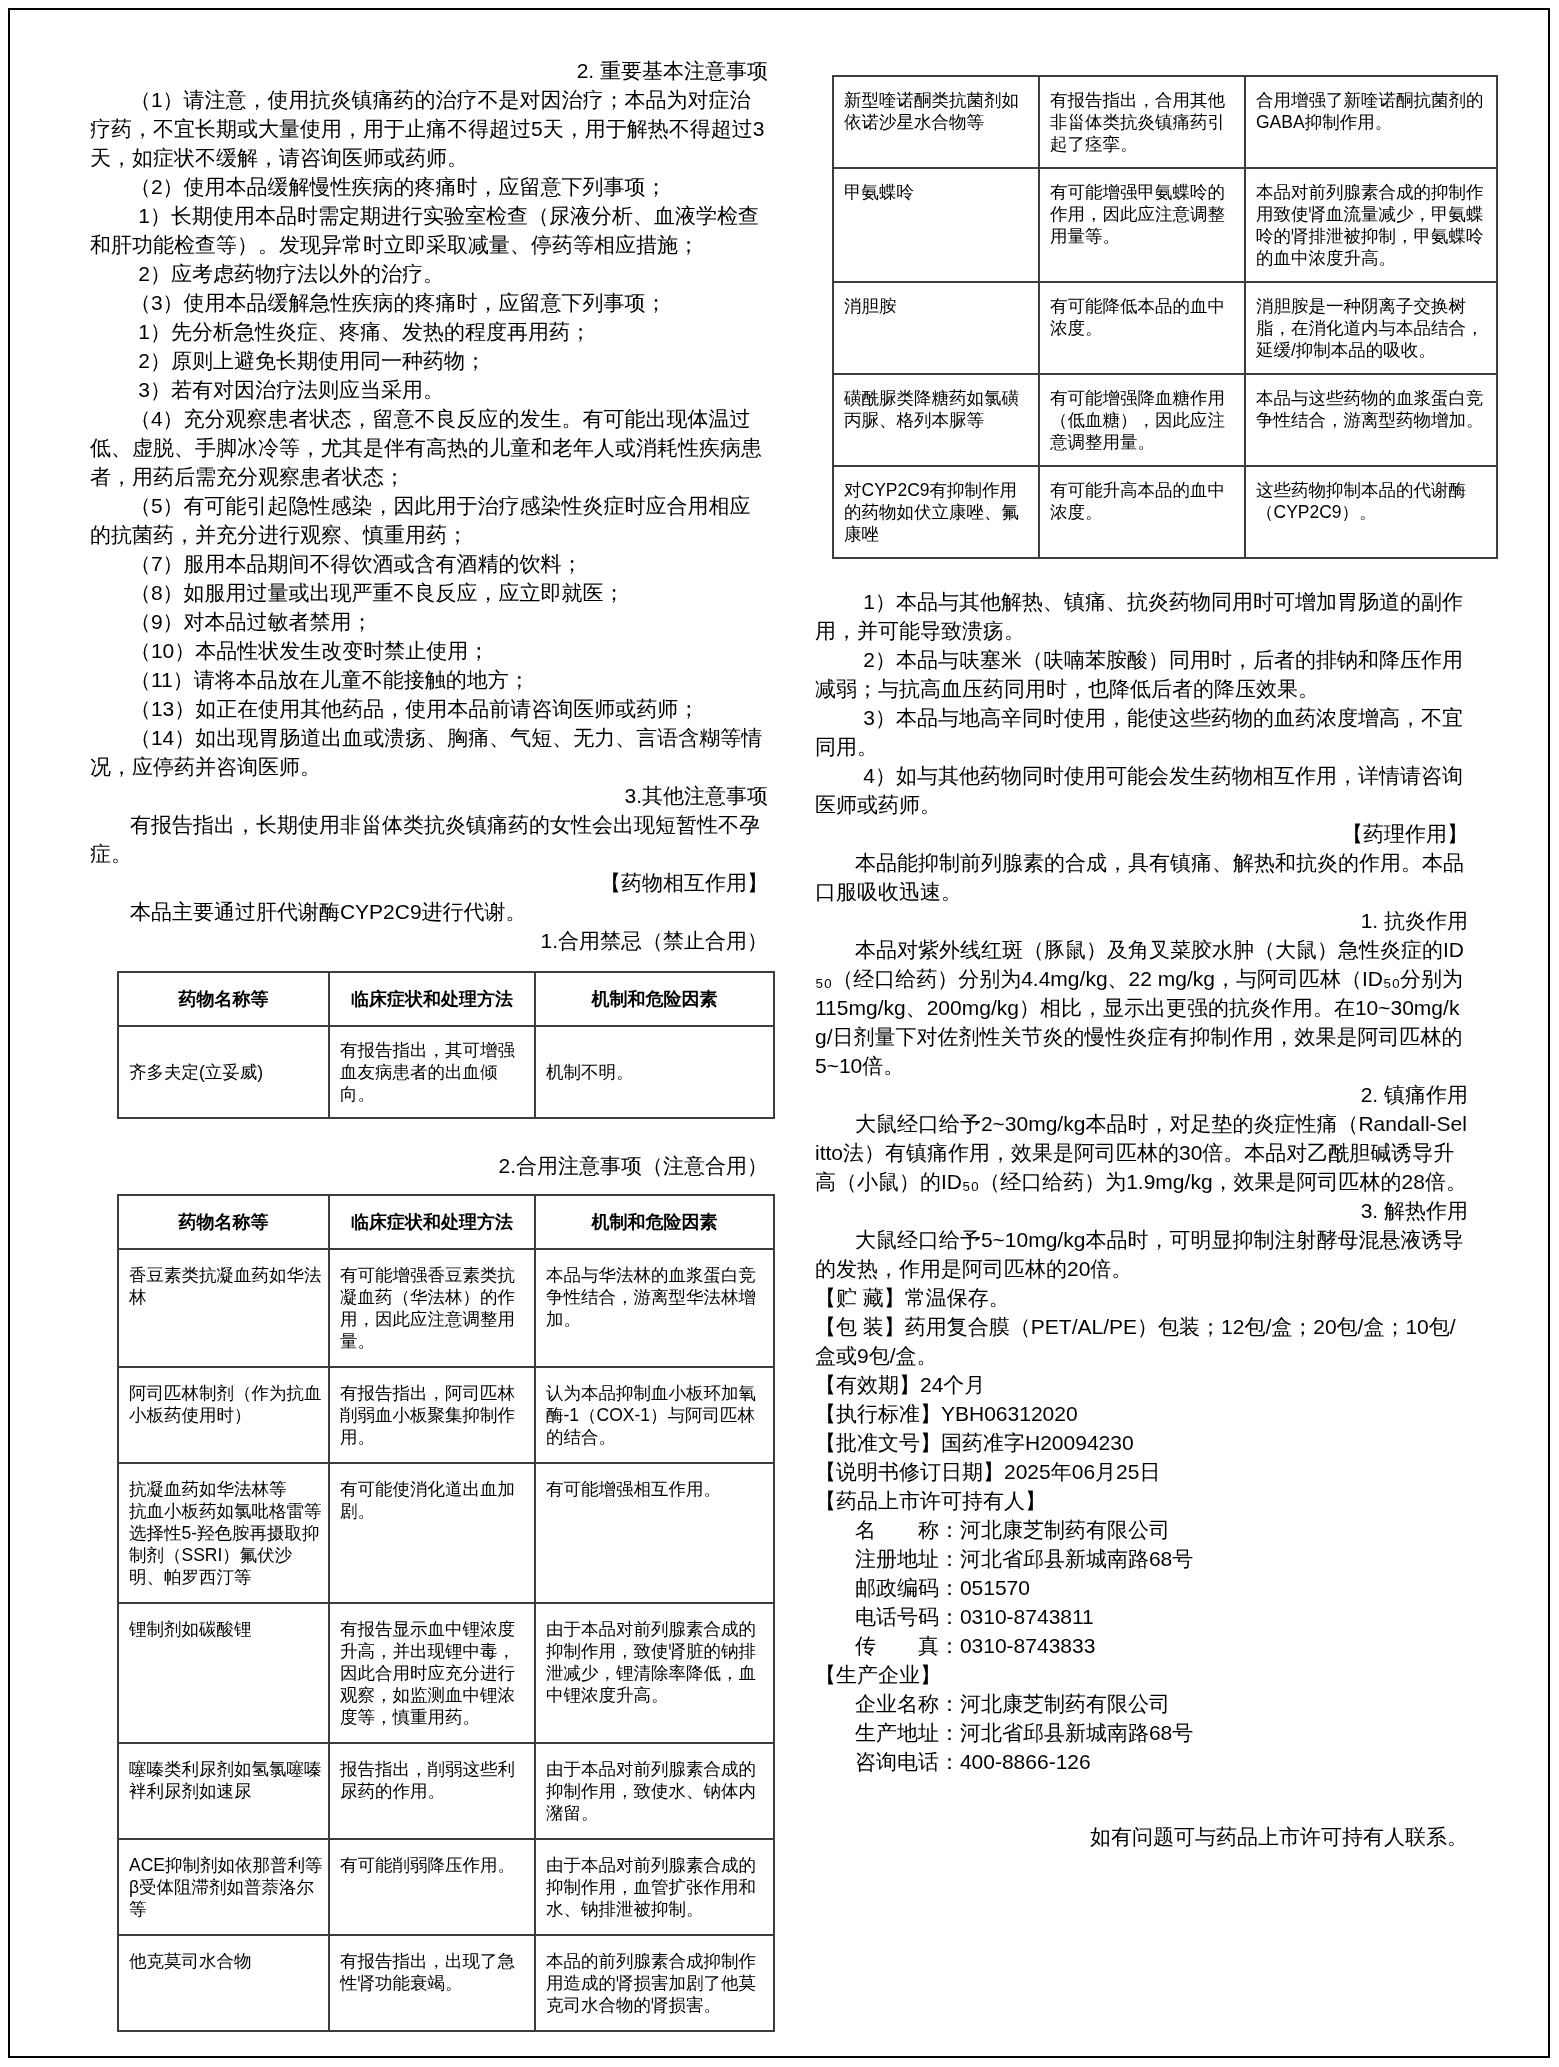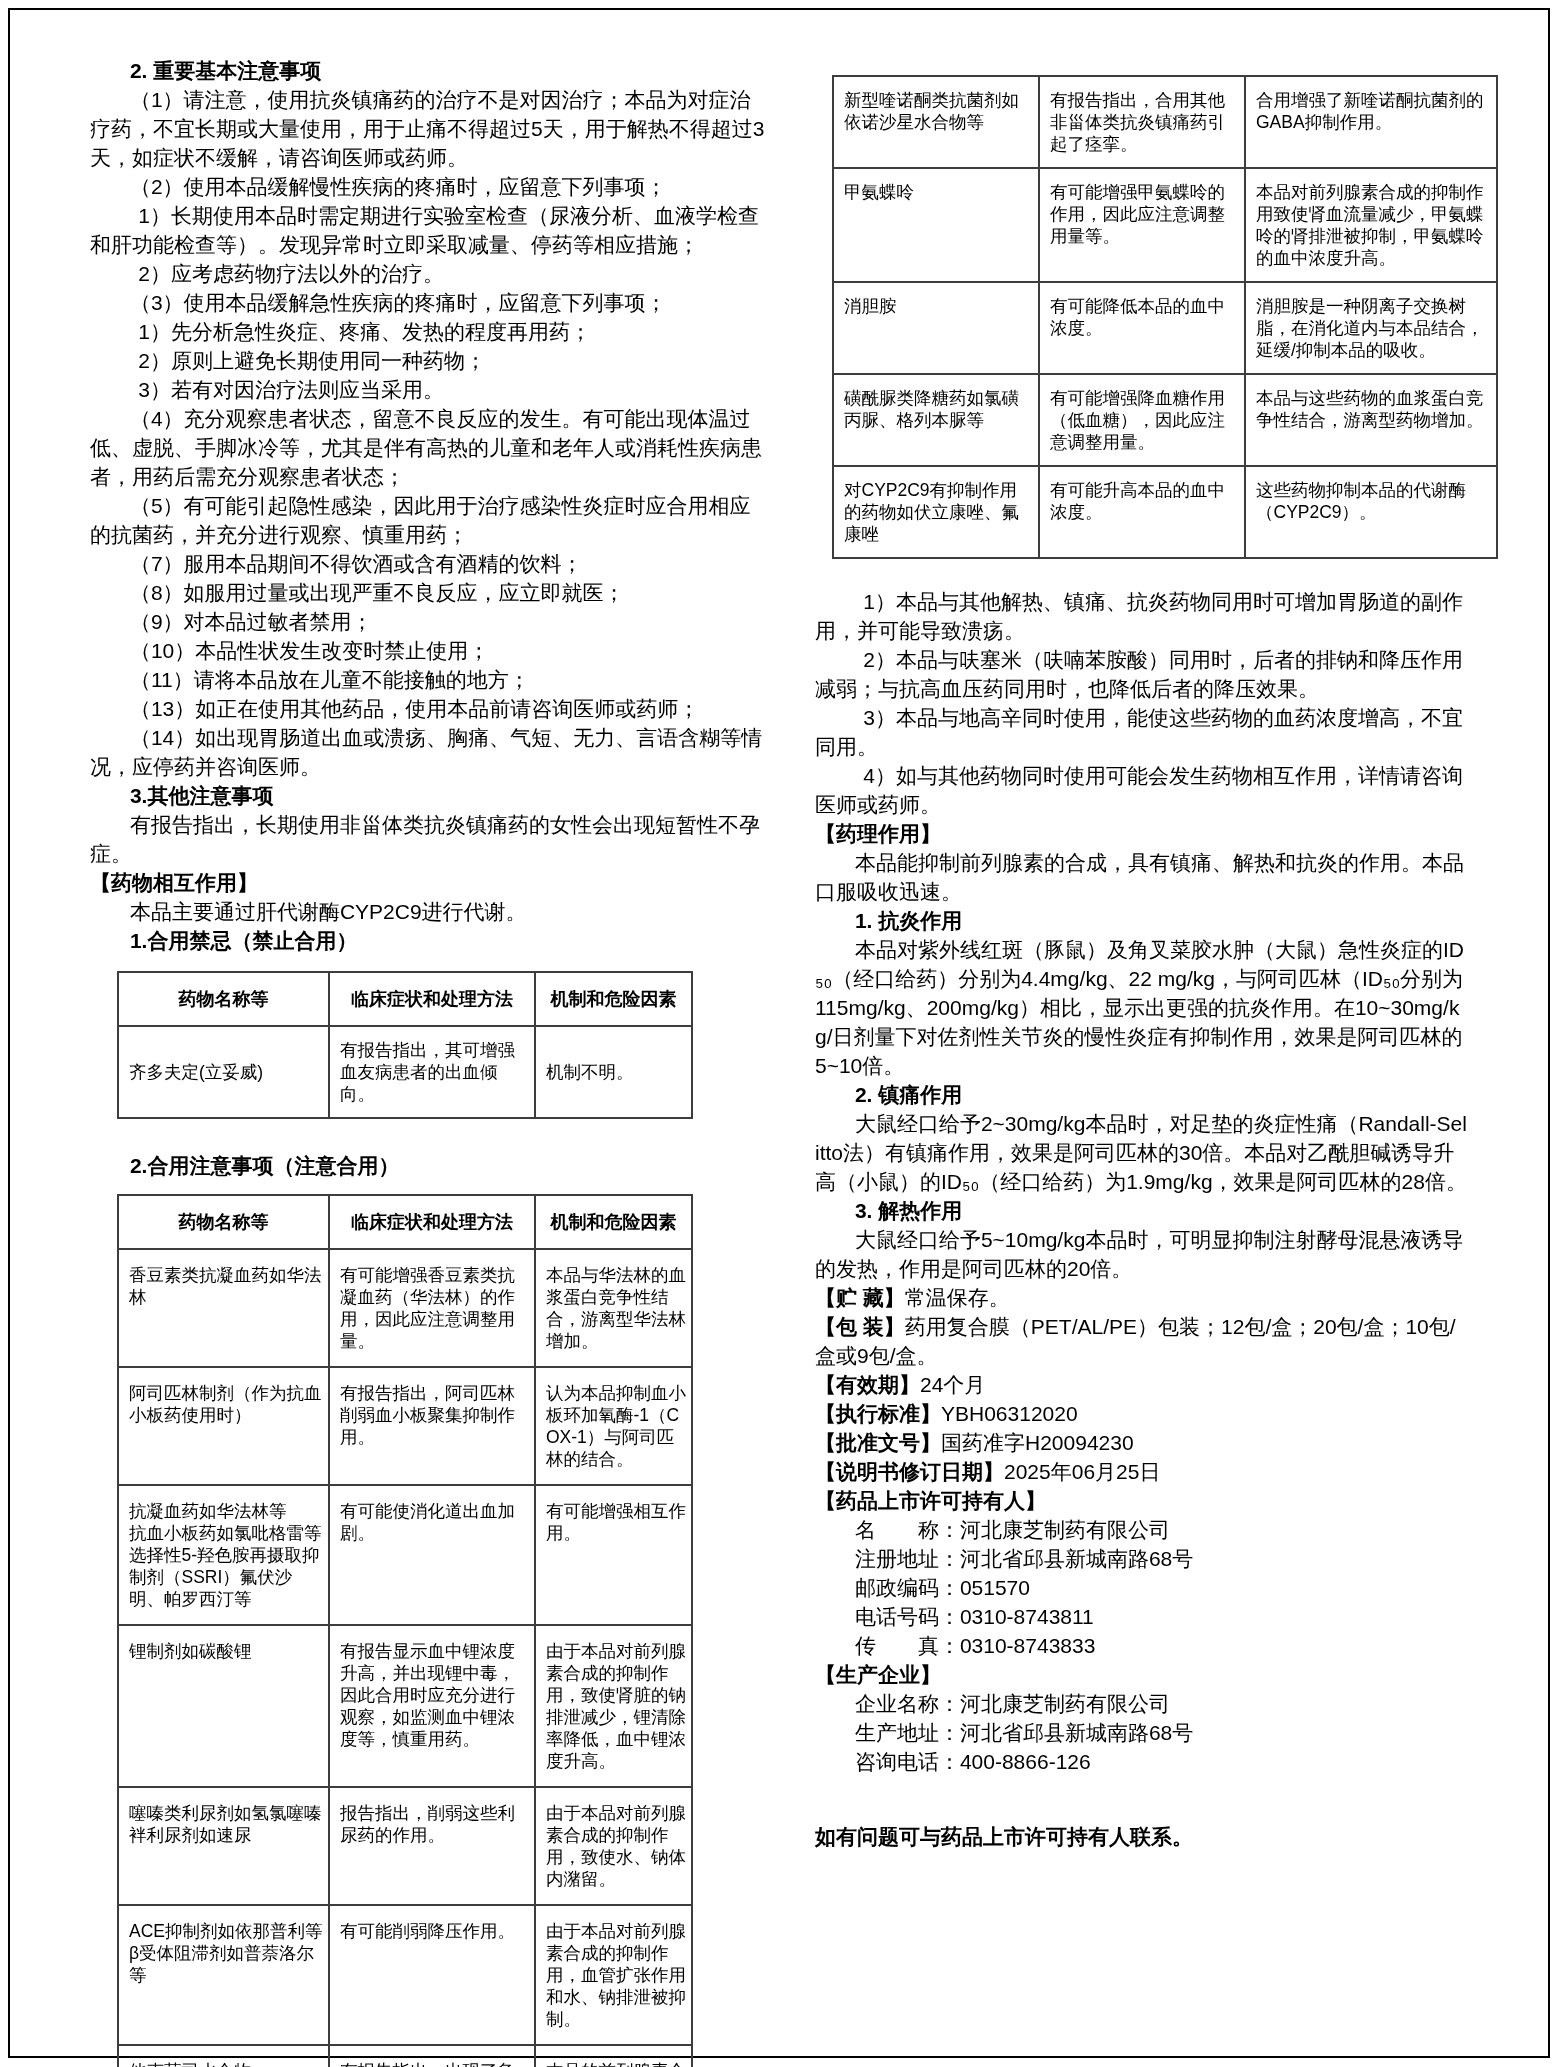--- a/index.html
+++ b/index.html
@@ -6,27 +6,27 @@
   body{
     width:1559px;height:2067px;position:relative;background:#ffffff;color:#000;
     font-family:"Liberation Sans","DejaVu Sans",sans-serif;
     -webkit-font-smoothing:antialiased;
   }
   .frame{position:absolute;left:8px;top:8px;right:9px;bottom:9px;border:2px solid #000;pointer-events:none;}
   .cols{position:absolute;left:90px;top:56px;width:1378px;display:flex;gap:47px;}
   .col.left{width:678px;}
   .col.right{width:653px;}
   p{margin:0;font-size:21px;line-height:29px;white-space:pre-wrap;word-break:break-all;}
-  .b{font-weight:700;}
+  .b{font-weight:400;text-align:right;}
   .ind2{text-indent:1.9em;}
   .ind3{text-indent:2.3em;}
   .gap-top{margin-top:46px;}
   .caution-heading{margin-top:32px;}
   table.itable{border-collapse:collapse;table-layout:fixed;}
-  .t1,.t2{width:576px;margin:16px 16px 10px 27px;}
+  .t1,.t2{width:658px;margin:16px 16px 10px 27px;}
   .t2{margin-top:14px;}
   .t3{width:666px;margin:19px 0 28px 17px;}
   .itable td,.itable th{
     border:2px solid #3d3d3d;font-size:17.5px;line-height:22px;
     padding:12px 8px 12px 10px;vertical-align:top;text-align:left;
     white-space:pre-wrap;word-break:break-all;
   }
   .t2 td{padding:14px 4px 14px 10px;}
   .itable th{font-size:18px;font-weight:700;text-align:center;vertical-align:middle;padding:15px 4px;}
   .t1 td{vertical-align:middle;}

